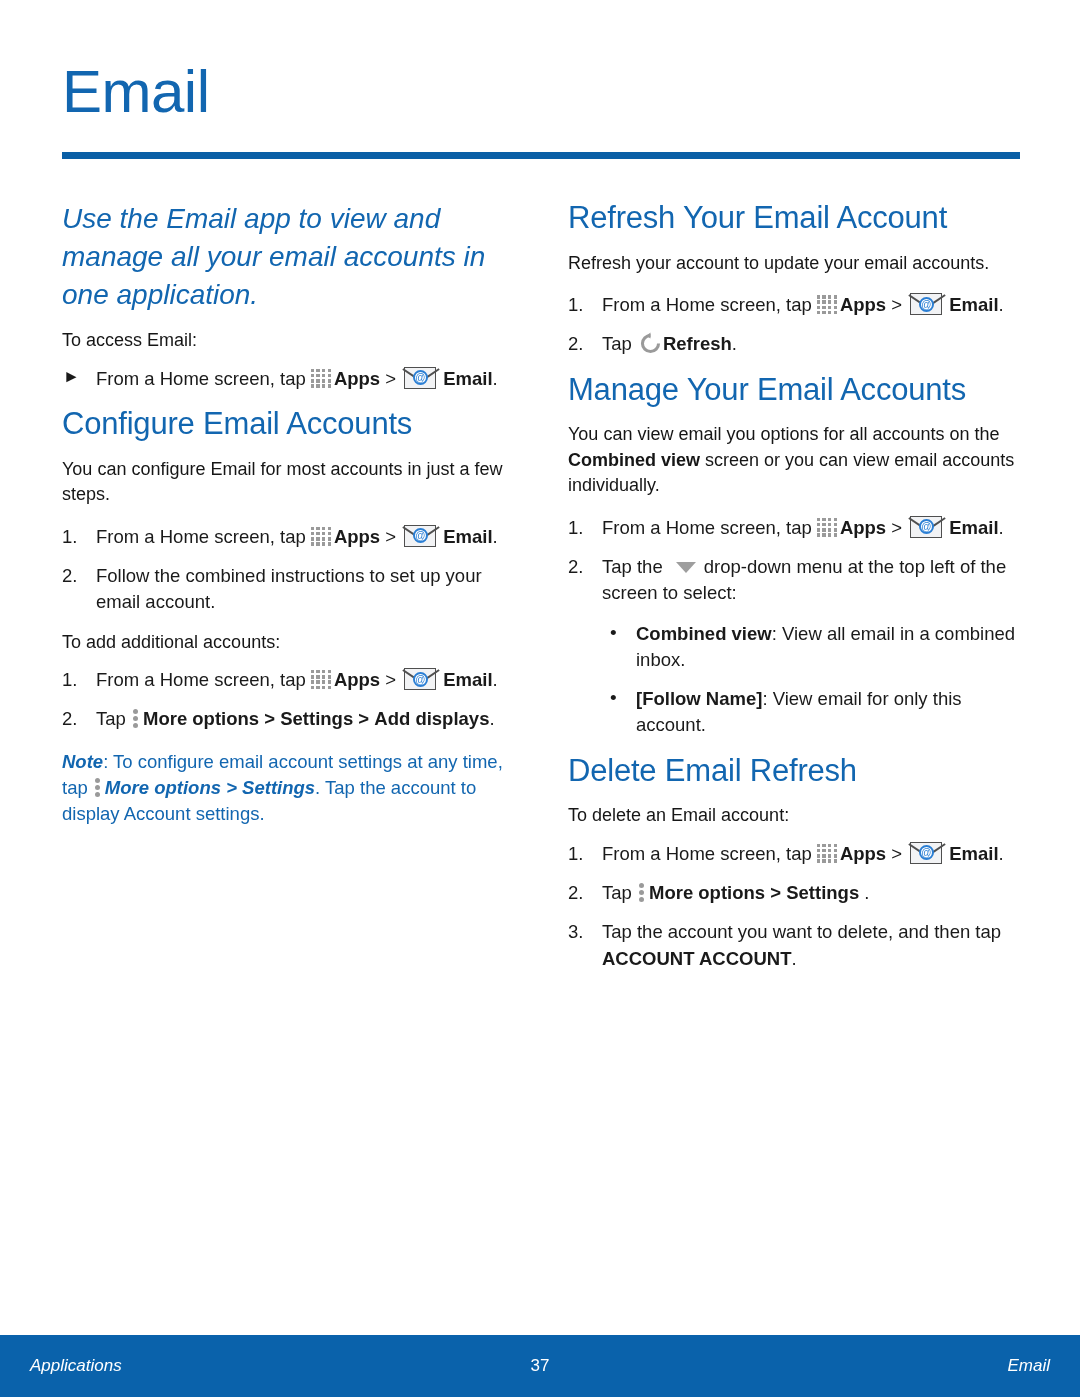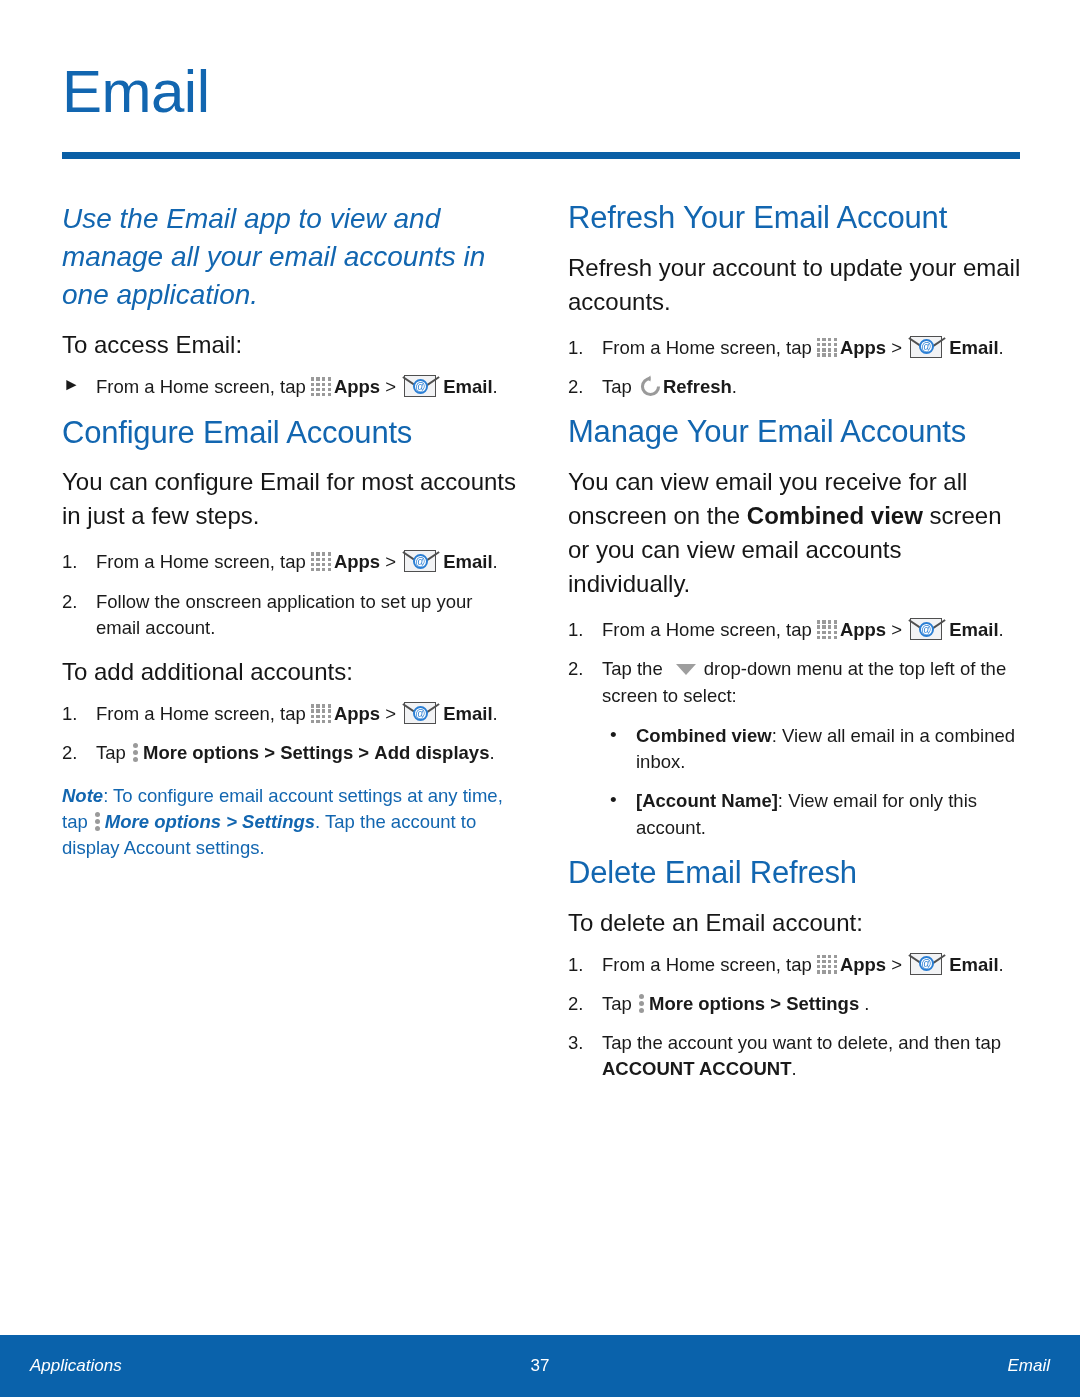--- a/index.html
+++ b/index.html
@@ -64,21 +64,21 @@
     font-size: 31px;
     line-height: 1.18;
     color: #1266b0;
     font-weight: 400;
     margin: 0 0 14px 0;
     letter-spacing: -0.2px;
   }
   .h2-spaced { margin-top: 40px; }
 
   p.body {
-    font-size: 24px;
+    font-size: 18px;
     line-height: 1.42;
     margin: 0 0 16px 0;
     color: #161616;
   }
   p.tight { margin-bottom: 12px; }
 
   .note {
     font-size: 18.5px;
     line-height: 1.42;
     color: #1266b0;
@@ -295,21 +295,21 @@
           <i style="left:0px;top:10.4px"></i><i style="left:5.6px;top:10.4px"></i><i style="left:11.2px;top:10.4px"></i><i style="left:16.8px;top:10.4px"></i>
           <i style="left:0px;top:15.6px"></i><i style="left:5.6px;top:15.6px"></i><i style="left:11.2px;top:15.6px"></i><i style="left:16.8px;top:15.6px"></i>
         </span><b>Apps</b>
         <span>&gt;</span>
         <span class="email-icon ico">
           <span class="env"></span><span class="flapL"></span><span class="flapR"></span><span class="at">@</span>
         </span><b>Email</b><span>.</span>
       </li>
       <li>
         <span class="num">2.</span>
-        <span>Follow the onscreen application to set up your email account.</span>
+        <span>Follow the combined instructions to set up your email account.</span>
       </li>
     </ol>
 
     <p class="body tight">To add additional accounts:</p>
 
     <ol class="steps">
       <li>
         <span class="num">1.</span>
         <span>From a Home screen, tap</span>
         <span class="apps-icon ico">
@@ -370,21 +370,21 @@
         <svg class="refresh-icon ico" viewBox="0 0 24 24">
           <path d="M12 3.6 A8.4 8.4 0 1 0 20.4 12" fill="none" stroke="#9a9a9a" stroke-width="3.2" stroke-linecap="butt"></path>
           <polygon points="12,0.6 12,6.9 7.6,3.8" fill="#9a9a9a"></polygon>
         </svg><b>Refresh</b><span>.</span>
       </li>
     </ol>
 
     <h2 class="sec h2-spaced">Manage Your Email Accounts</h2>
 
     <p class="body">
-      <span>You can view email you receive for all onscreen on the</span>
+      <span>You can view email you options for all accounts on the</span>
       <b>Combined view</b>
       <span>screen or you can view email accounts individually.</span>
     </p>
 
     <ol class="steps">
       <li>
         <span class="num">1.</span>
         <span>From a Home screen, tap</span>
         <span class="apps-icon ico">
           <i style="left:0px;top:0px"></i><i style="left:5.6px;top:0px"></i><i style="left:11.2px;top:0px"></i><i style="left:16.8px;top:0px"></i>
@@ -406,21 +406,21 @@
       </li>
     </ol>
 
     <ul class="bullets sub-indent">
       <li>
         <span class="dot">•</span>
         <b>Combined view</b><span>: View all email in a combined inbox.</span>
       </li>
       <li>
         <span class="dot">•</span>
-        <b>[Account Name]</b><span>: View email for only this account.</span>
+        <b>[Follow Name]</b><span>: View email for only this account.</span>
       </li>
     </ul>
 
     <h2 class="sec h2-spaced">Delete Email Refresh</h2>
     <p class="body tight">To delete an Email account:</p>
 
     <ol class="steps">
       <li>
         <span class="num">1.</span>
         <span>From a Home screen, tap</span>

